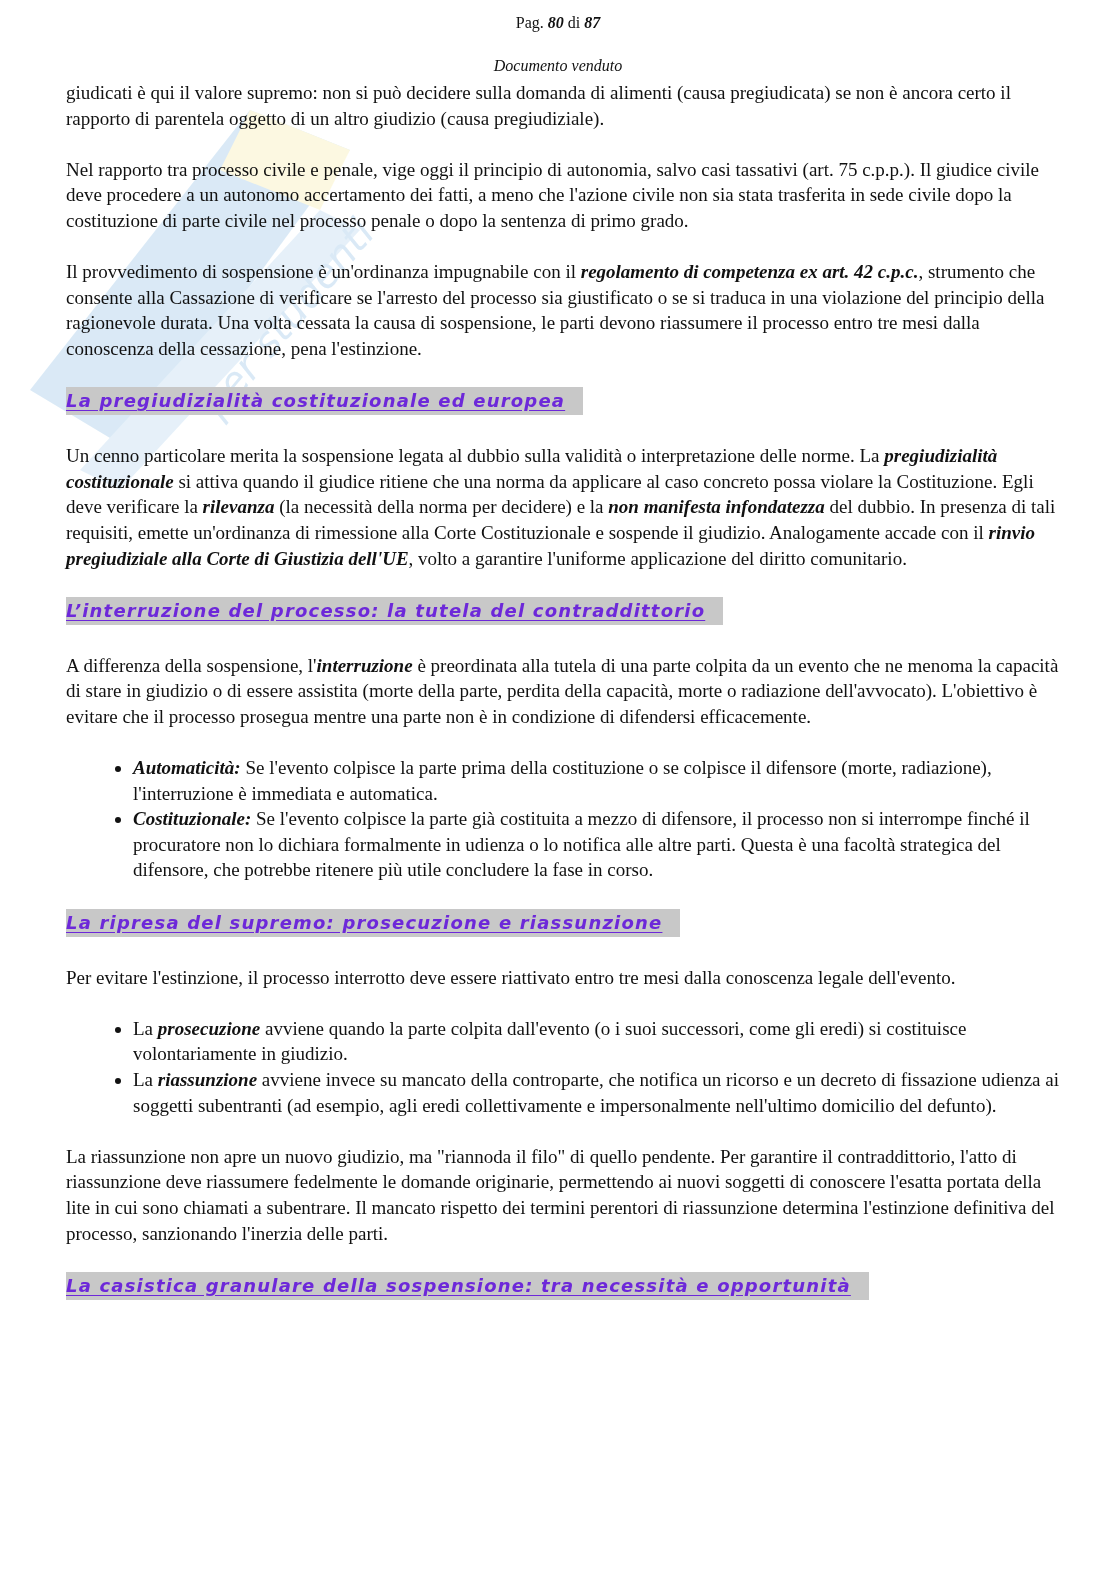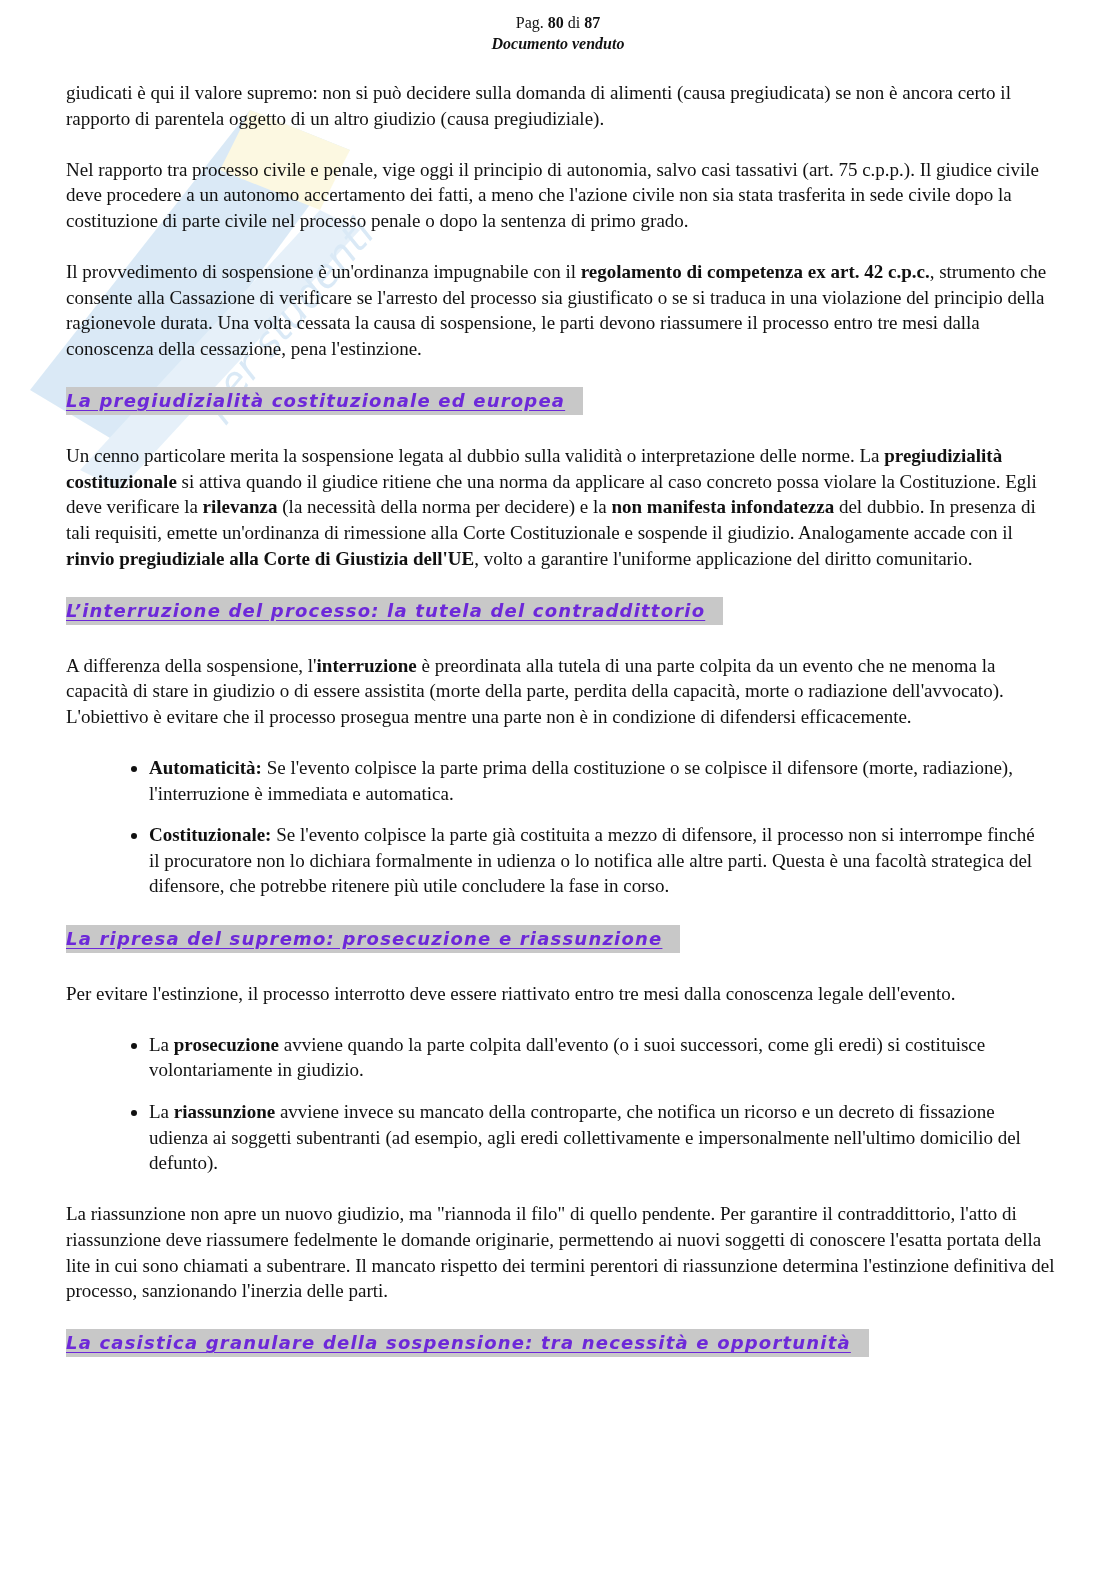--- a/index.html
+++ b/index.html
@@ -9,40 +9,40 @@
     color: #111111;
   }
   .watermark {
     position: absolute; left: 20px; top: 90px; width: 600px; height: 420px;
     pointer-events: none; opacity: 0.22; z-index: 0;
   }
   .page-header {
     position: absolute; left: 0; width: 1116px; top: 12px; text-align: center;
     font-size: 16px; line-height: 21px; z-index: 1;
   }
-  .page-header .sold { font-style: italic; font-weight: bold; }
+  .page-header .sold { font-style: italic; font-weight: normal; margin-top: 22px; }
   .content {
     position: absolute; left: 66px; top: 80px; width: 995px; z-index: 1;
     font-size: 19px; line-height: 25.6px;
   }
   .content p { margin: 0 0 25.6px 0; }
   .heading {
     display: inline-block;
     background: #c8c8c8;
     font-family: "DejaVu Sans", sans-serif;
     font-style: italic; font-weight: bold;
     font-size: 18px; letter-spacing: 1.2px;
     text-decoration: underline; text-underline-offset: 3px;
     padding: 2px 18px 2px 0; margin: 0 0 28px 0; line-height: 24px;
     color: #6d28d9;
   }
   .heading-wrap { margin: 0 0 0 0; }
   ul.bullets { margin: 0 0 25.6px 0; padding-left: 67px; }
-  ul.bullets li { margin: 16px; padding-left: 0; }
-  b { font-weight: bold; }
+  ul.bullets li { margin: 0; padding-left: 0; }
+  b { font-weight: bold; font-style: italic; }
 </style>
 </head>
 <body>
 
 <svg class="watermark" viewBox="0 0 600 420">
   <polygon points="10,300 230,20 330,60 110,360" fill="#5aa0d8"></polygon>
   <polygon points="230,20 330,60 300,120 200,80" fill="#f5e27a"></polygon>
   <polygon points="60,380 300,120 340,140 100,400" fill="#8fc0e8"></polygon>
   <text x="200" y="330" transform="rotate(-50 200 330)" font-family="DejaVu Sans, sans-serif" font-size="40" fill="#5aa0d8" font-style="italic">per studenti</text>
 </svg>

